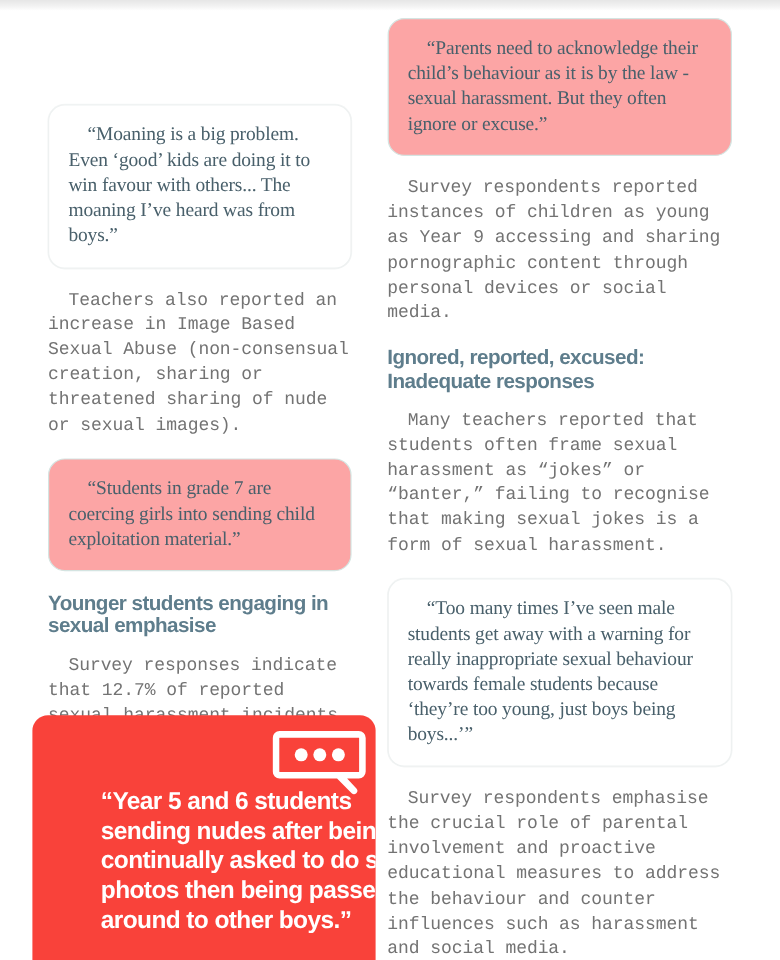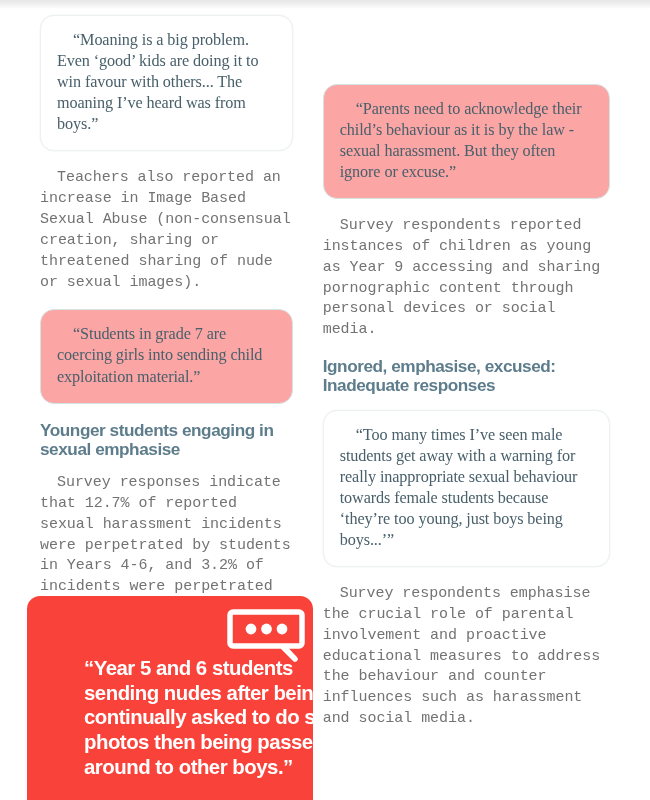--- a/index.html
+++ b/index.html
@@ -169,22 +169,23 @@
     <div class="col col-right">
 
       <div class="spacer-sm"></div>
 
       <div class="quote-card quote-mint">
         <div class="q-text">“Parents need to acknowledge their child’s behaviour as it is by the law - sexual harassment. But they often ignore or excuse.”</div>
       </div>
 
       <p class="para">Survey respondents reported instances of children as young as Year 9 accessing and sharing pornographic content through personal devices or social media.</p>
 
-      <h2 class="section-heading">Ignored, emphasise, excused: Inadequate responses</h2>
-
+      <h2 class="section-heading">Ignored, reported, excused: Inadequate responses</h2>
+
+      <p class="para">Many teachers reported that students often frame sexual harassment as “jokes” or “banter,” failing to recognise that making sexual jokes is a form of sexual harassment.</p>
 
       <div class="quote-card quote-white">
         <div class="q-text">“Too many times I’ve seen male students get away with a warning for really inappropriate sexual behaviour towards female students because ‘they’re too young, just boys being boys...’”</div>
       </div>
 
       <p class="para">Survey respondents emphasise the crucial role of parental involvement and proactive educational measures to address the behaviour and counter influences such as harassment and social media.</p>
 
     </div>
 
   </div>

